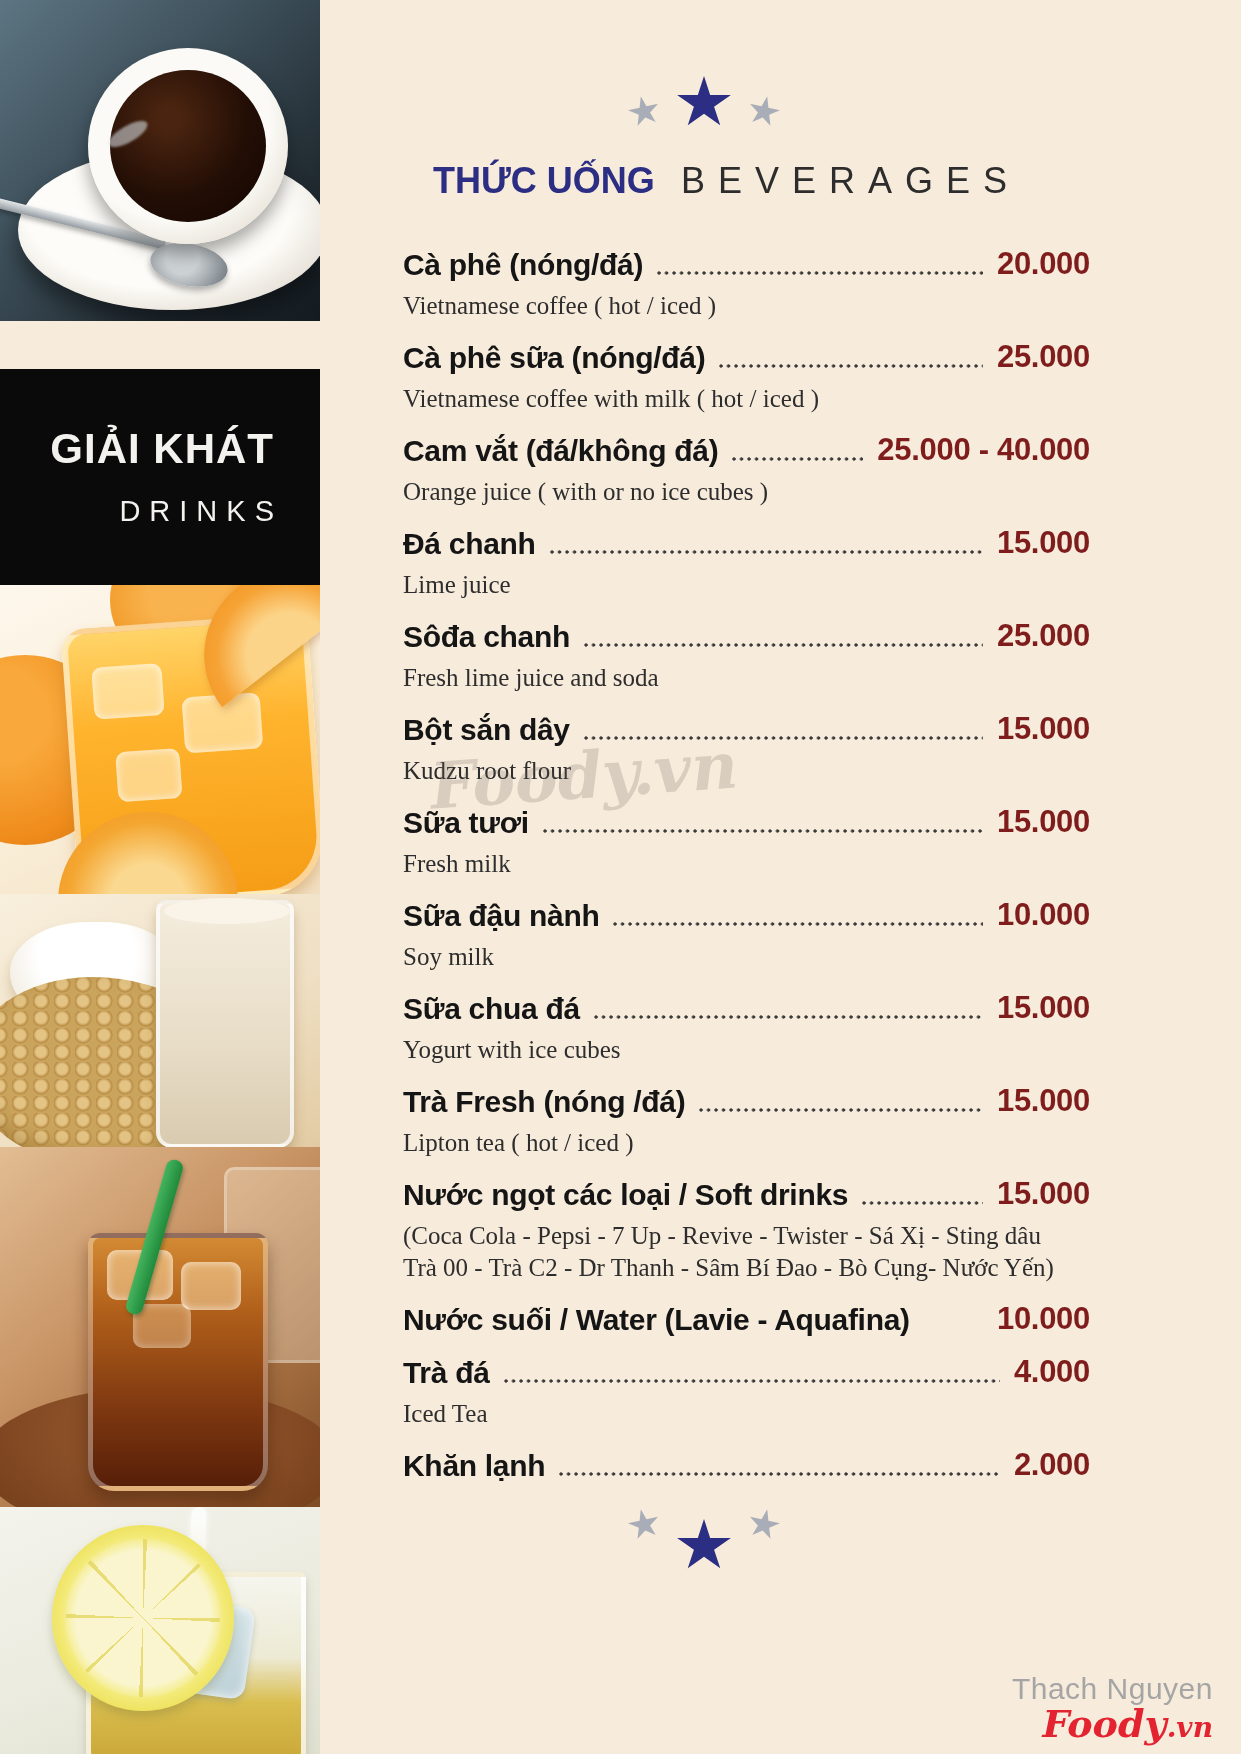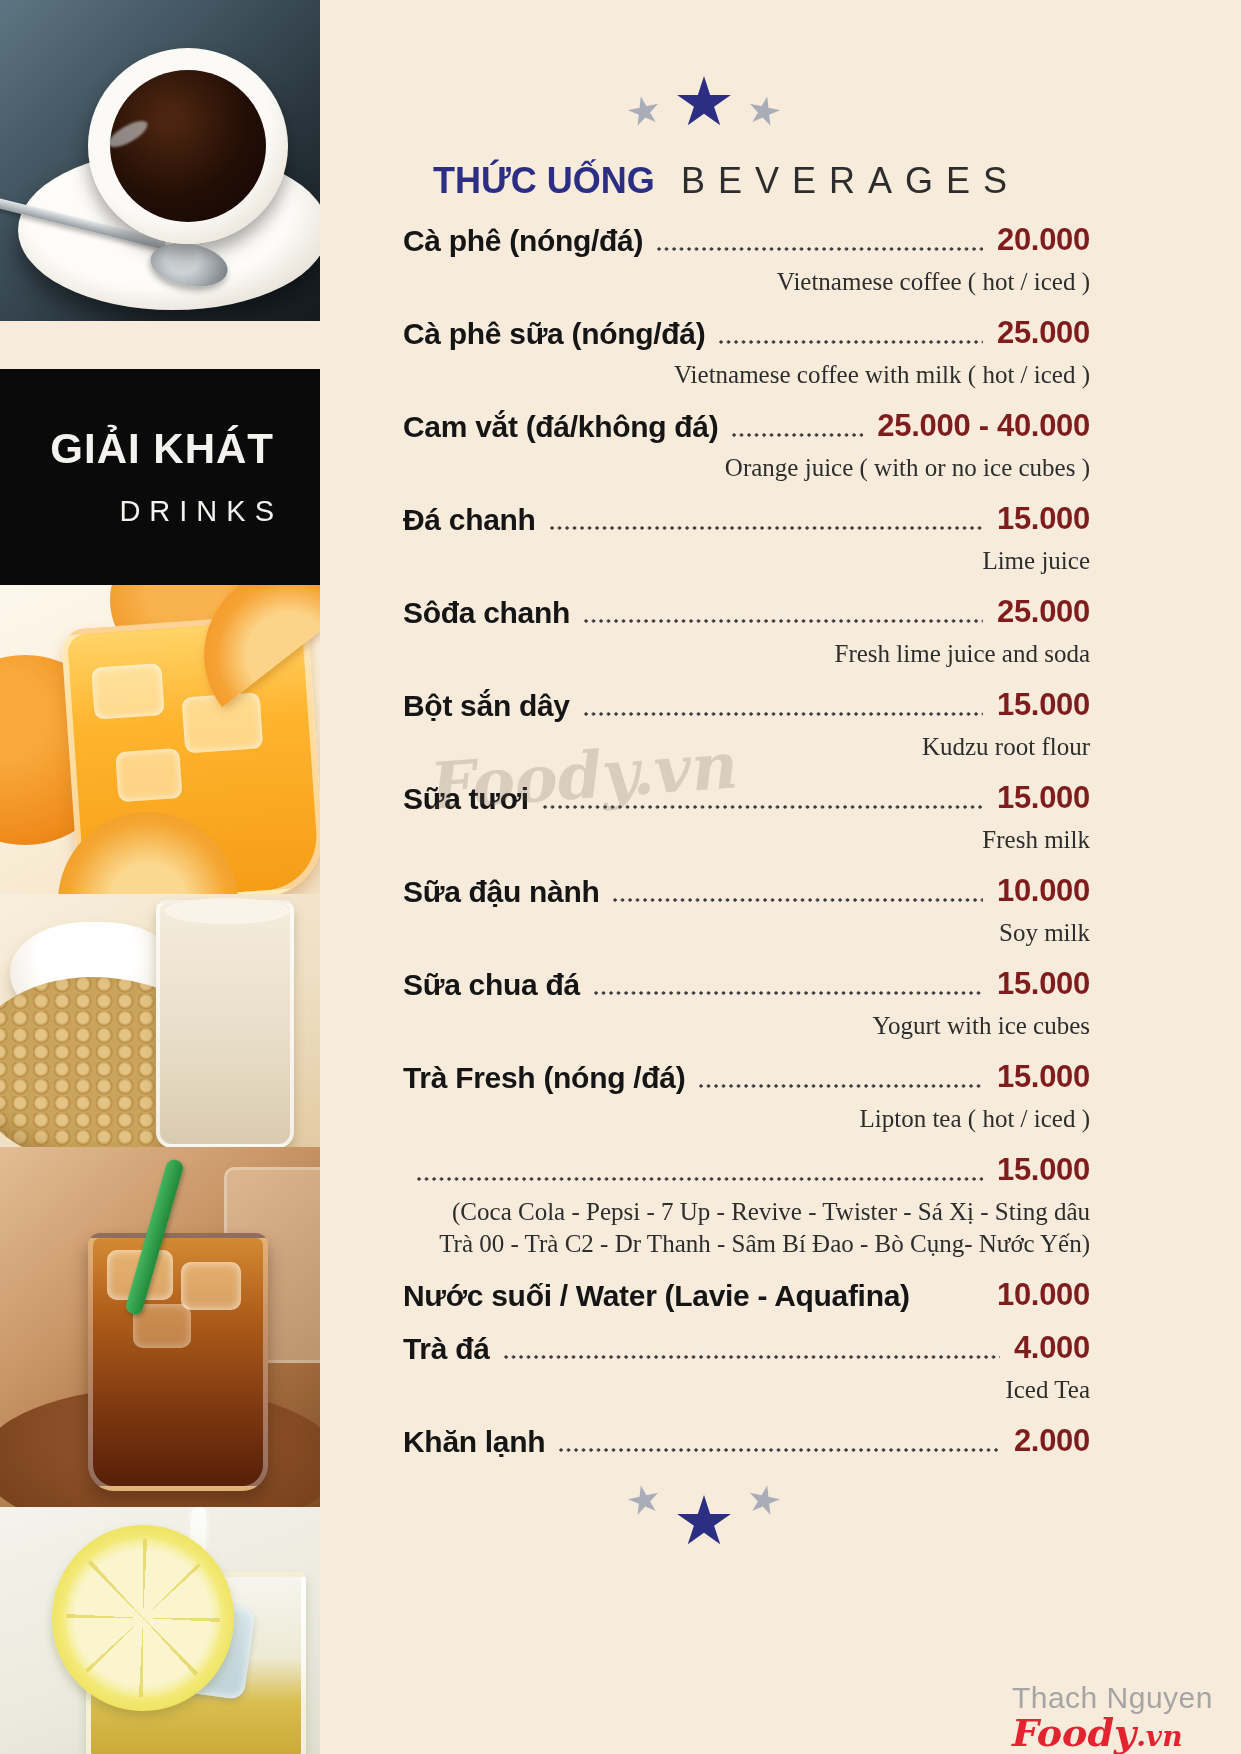--- a/index.html
+++ b/index.html
@@ -88,35 +88,35 @@
   .star.big{width:56px;height:54px;}
   .star.small{width:32px;height:31px;margin-top:20px;}
   .stars.bottom{margin-top:26px;align-items:flex-start;}
   .stars.bottom .star.big{margin-top:10px;}
   .stars.bottom .star.small{margin-top:0;}
 
   .title-row{display:flex;justify-content:center;align-items:baseline;gap:26px;margin:30px 40px 0 0;white-space:nowrap;}
   .title-vi{font-size:36px;font-weight:700;letter-spacing:0px;}
   .title-en{font-size:36px;font-weight:400;letter-spacing:13px;color:#2e2d2d;}
 
-  .menu-items{margin-top:20px;text-align:right;}
+  .menu-items{margin-top:44px;}
   .item{margin-bottom:17px;}
   .item-line{display:flex;align-items:flex-end;}
   .item-name{font-size:30px;font-weight:700;color:#151515;letter-spacing:-.3px;line-height:1.15;white-space:nowrap;}
   .leader{flex:1;height:4px;margin:0 14px 7px 14px;
     background-image:radial-gradient(circle at 2px 2px,#3a3a3a 1.4px,transparent 1.9px);
     background-size:7.5px 4px;background-repeat:repeat-x;background-position:left bottom;}
   .leader.no-dots{background:none;}
   .item-price{font-size:31px;font-weight:700;color:#7f1d1d;white-space:nowrap;letter-spacing:-.3px;}
   .descwrap{margin-top:8px;}
   .desc{font-family:"Liberation Serif",serif;font-size:25px;color:#2d2d2d;line-height:1.28;}
 
   .watermark-center{position:absolute;left:430px;top:738px;font-family:"DejaVu Serif",serif;font-style:italic;font-weight:700;
     font-size:64px;color:rgba(110,100,85,.22);transform:rotate(-4deg);pointer-events:none;}
-  .credit{position:absolute;right:28px;bottom:1px;text-align:left;line-height:1.05;}
+  .credit{position:absolute;right:28px;bottom:10px;text-align:right;line-height:1.05;}
   .credit-name{font-size:30px;color:#a5a5a5;letter-spacing:.5px;}
   .credit-brand{font-family:"DejaVu Serif",serif;font-style:italic;font-weight:700;font-size:38px;color:#e42330;}
   .credit-brand .vn{font-size:28px;}
 </style>
 </head>
 <body style="background: rgb(247, 235, 219);">
 
 <div class="page">
 
   <div class="photo-col">
@@ -295,20 +295,21 @@
       <span class="leader"></span>
       <span class="item-price">15.000</span>
     </div>
     <div class="descwrap">
             <div class="desc">Lipton tea ( hot / iced )</div>
           </div>
   </div>
 
   <div class="item">
     <div class="item-line">
+      <span class="item-name">Nước ngọt các loại / Soft drinks</span>
       <span class="leader"></span>
       <span class="item-price">15.000</span>
     </div>
     <div class="descwrap">
             <div class="desc">(Coca Cola - Pepsi - 7 Up - Revive - Twister - Sá Xị - Sting dâu</div>
             <div class="desc">Trà 00 - Trà C2 - Dr Thanh - Sâm Bí Đao - Bò Cụng- Nước Yến)</div>
           </div>
   </div>
 
   <div class="item">

